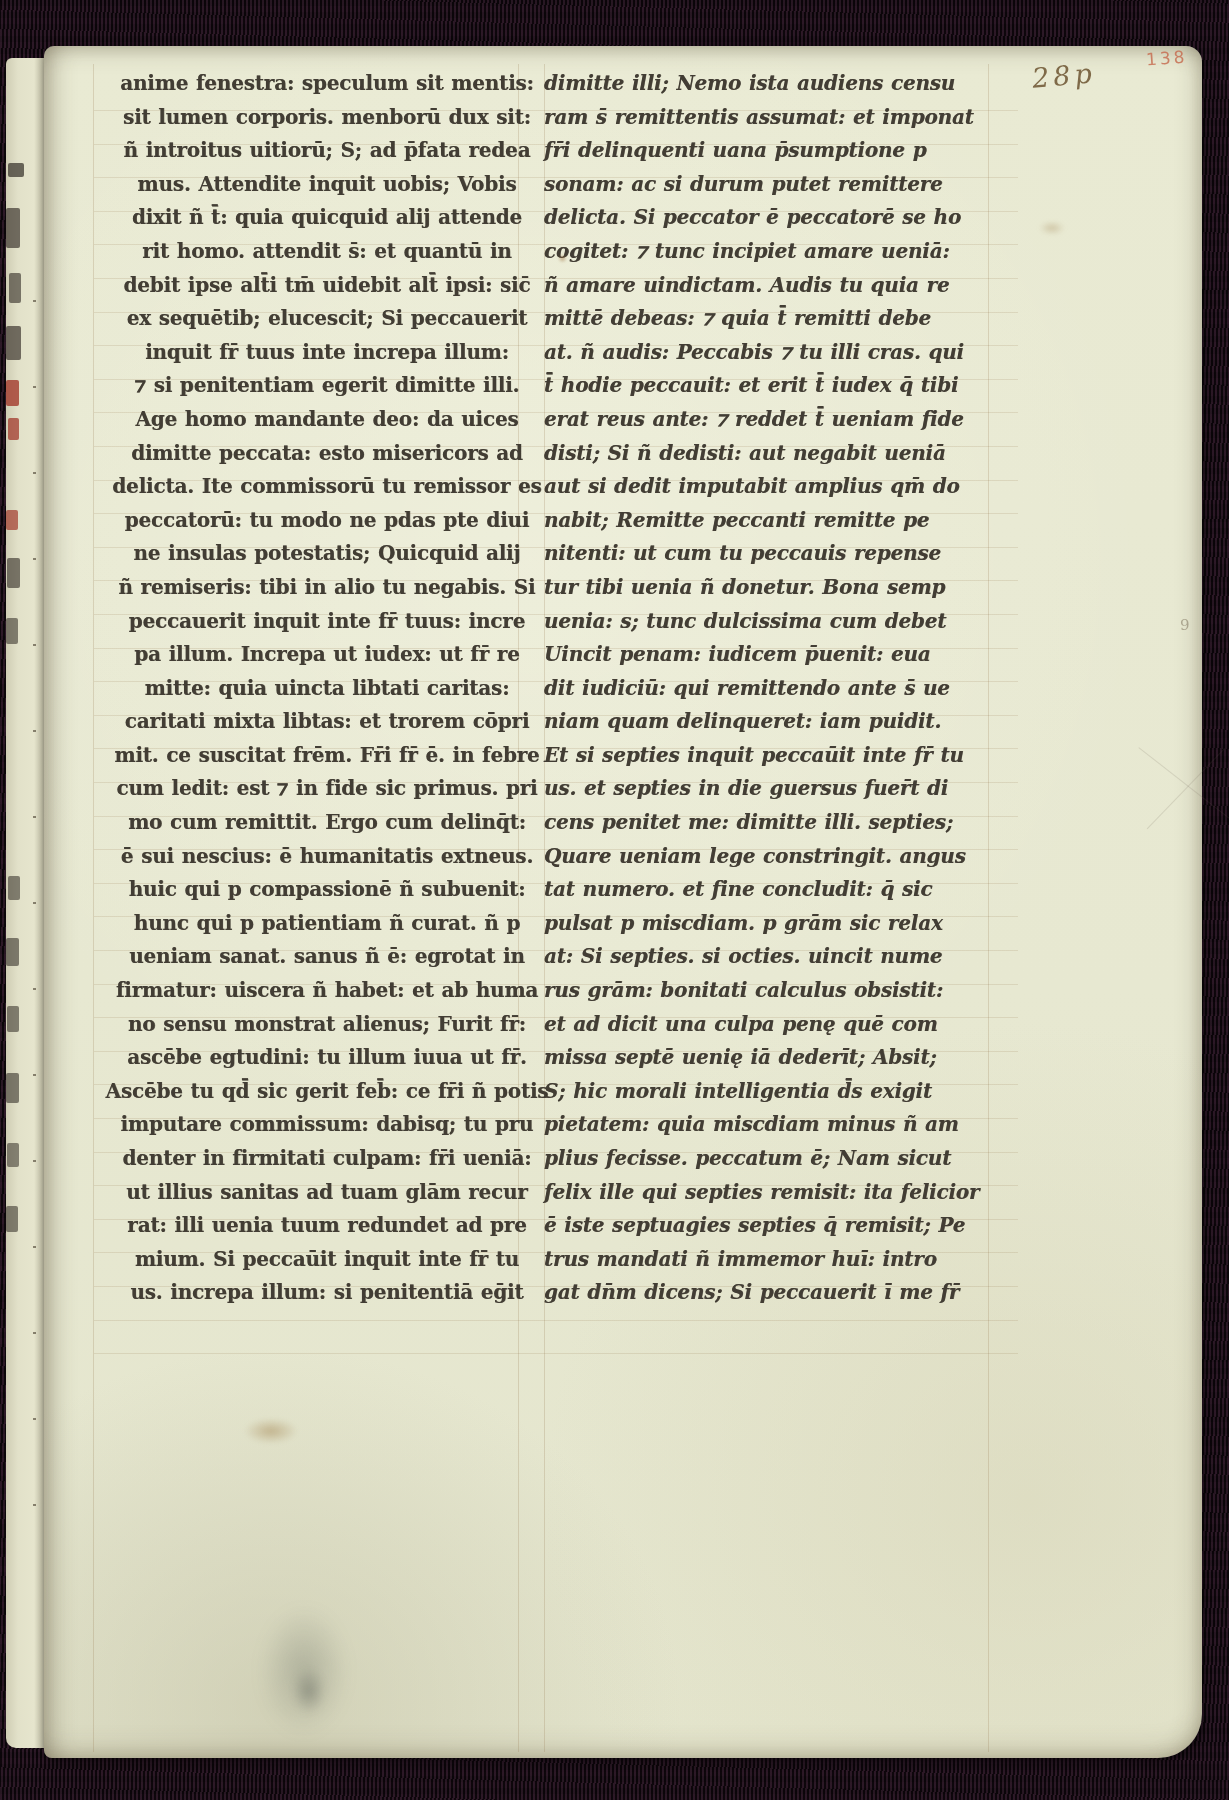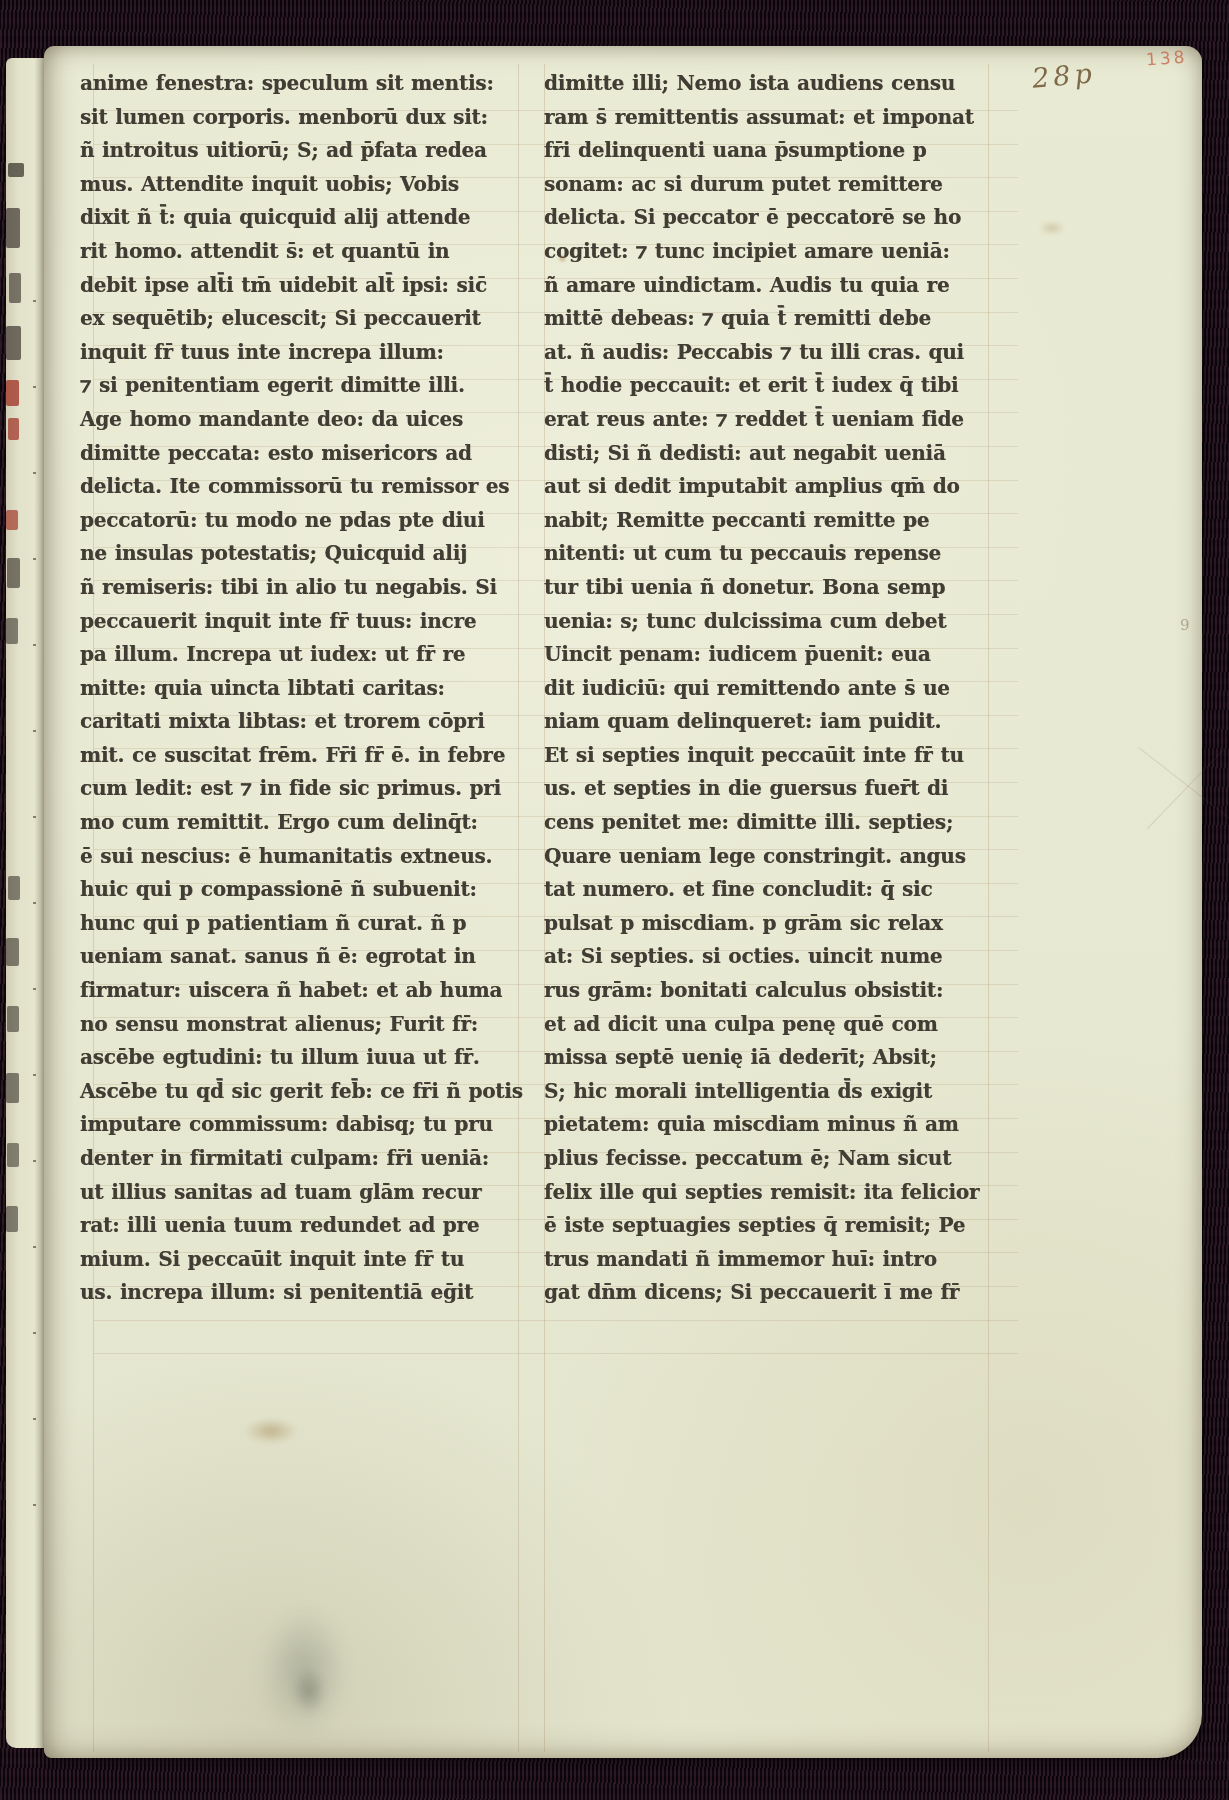--- a/index.html
+++ b/index.html
@@ -102,21 +102,21 @@
   <div class="pricks"></div>
 
   <div class="page">
 
     <div class="rule-h"></div>
     <div class="rule-v" style="left:49px;"></div>
     <div class="rule-v" style="left:474px;"></div>
     <div class="rule-v" style="left:500px;"></div>
     <div class="rule-v" style="left:944px;"></div>
 
-    <div class="col" style="left:36px;">
+    <div class="col" style="left:52px;text-align:center;">
         <div class="line">anime fenestra: speculum sit mentis:</div>
         <div class="line">sit lumen corporis. menborū dux sit:</div>
         <div class="line">ñ introitus uitiorū; S; ad p̄fata redea</div>
         <div class="line">mus. Attendite inquit uobis; Vobis</div>
         <div class="line">dixit ñ t̄: quia quicquid alij attende</div>
         <div class="line">rit homo. attendit s̄: et quantū in</div>
         <div class="line">debit ipse alt̄i tm̄ uidebit alt̄ ipsi: sic̄</div>
         <div class="line">ex sequētib; elucescit; Si peccauerit</div>
         <div class="line">inquit fr̄ tuus inte increpa illum:</div>
         <div class="line">⁊ si penitentiam egerit dimitte illi.</div>
@@ -141,21 +141,21 @@
         <div class="line">no sensu monstrat alienus; Furit fr̄:</div>
         <div class="line">ascēbe egtudini: tu illum iuua ut fr̄.</div>
         <div class="line">Ascēbe tu qd̄ sic gerit feb̄: ce fr̄i ñ potis</div>
         <div class="line">imputare commissum: dabisq; tu pru</div>
         <div class="line">denter in firmitati culpam: fr̄i ueniā:</div>
         <div class="line">ut illius sanitas ad tuam glām recur</div>
         <div class="line">rat: illi uenia tuum redundet ad pre</div>
         <div class="line">mium. Si peccaūit inquit inte fr̄ tu</div>
         <div class="line">us. increpa illum: si penitentiā eḡit</div>
       </div>
-    <div class="col" style="left:500px;">
+    <div class="col" style="left:500px;font-style:italic;">
         <div class="line">dimitte illi; Nemo ista audiens censu</div>
         <div class="line">ram s̄ remittentis assumat: et imponat</div>
         <div class="line">fr̄i delinquenti uana p̄sumptione p</div>
         <div class="line">sonam: ac si durum putet remittere</div>
         <div class="line">delicta. Si peccator ē peccatorē se ho</div>
         <div class="line">cogitet: ⁊ tunc incipiet amare ueniā:</div>
         <div class="line">ñ amare uindictam. Audis tu quia re</div>
         <div class="line">mittē debeas: ⁊ quia t̄ remitti debe</div>
         <div class="line">at. ñ audis: Peccabis ⁊ tu illi cras. qui</div>
         <div class="line">t̄ hodie peccauit: et erit t̄ iudex q̄ tibi</div>

